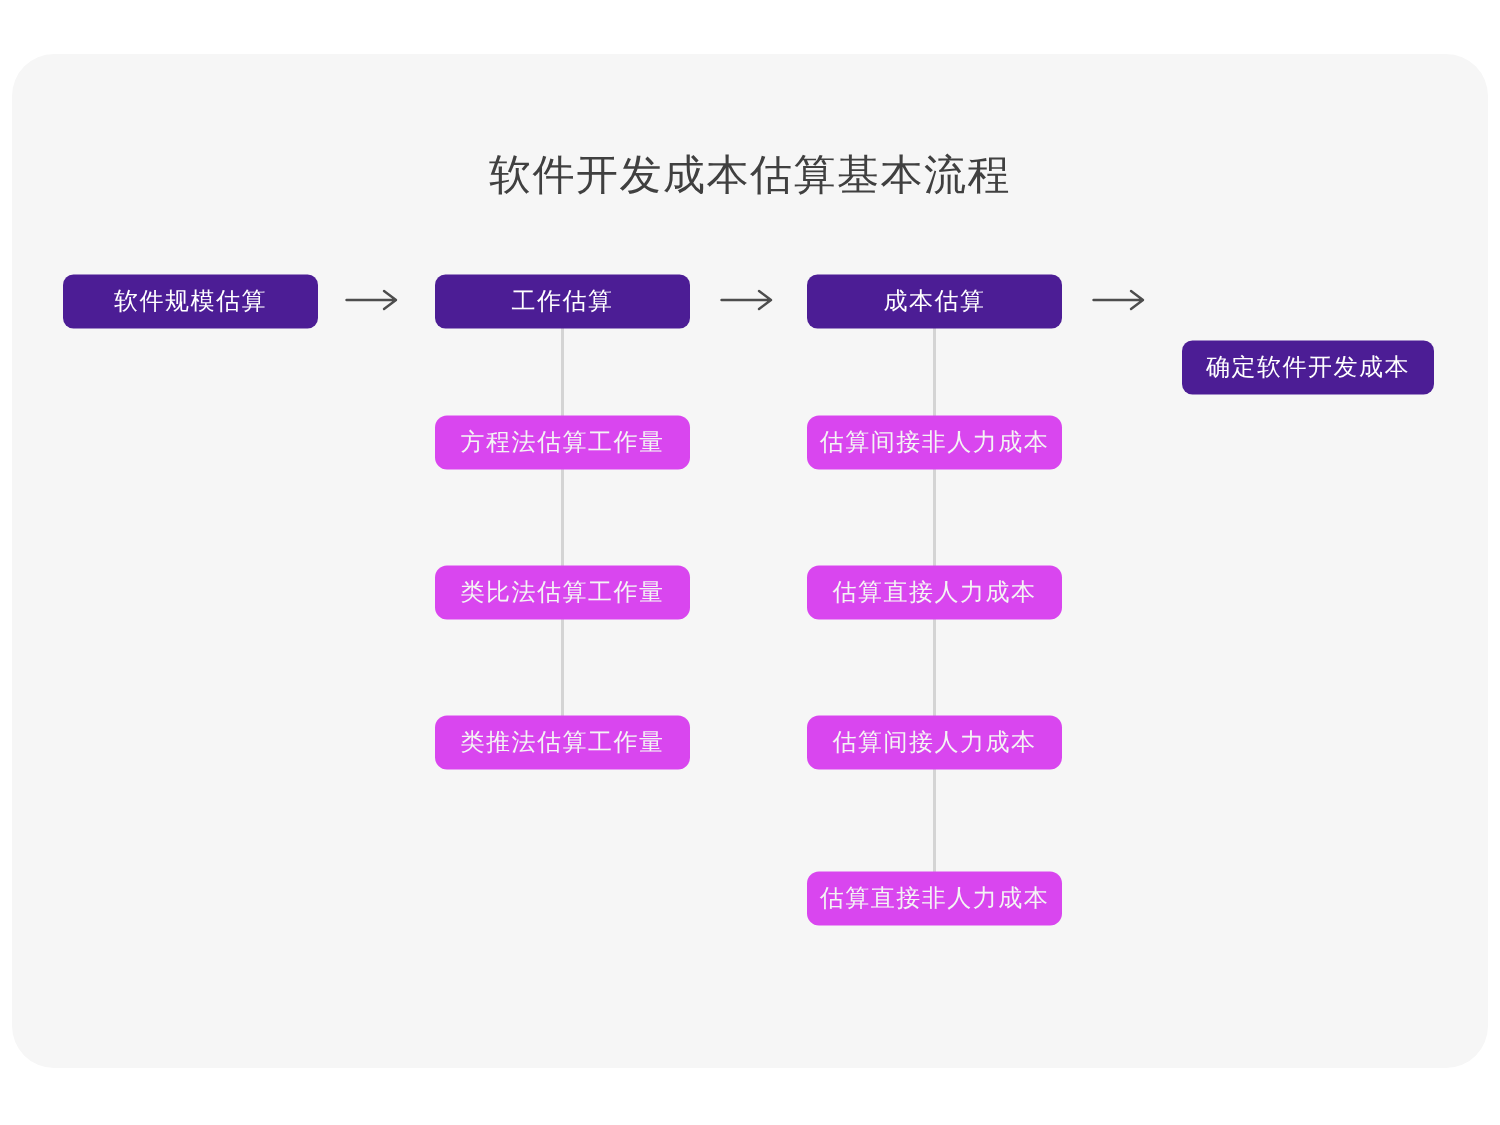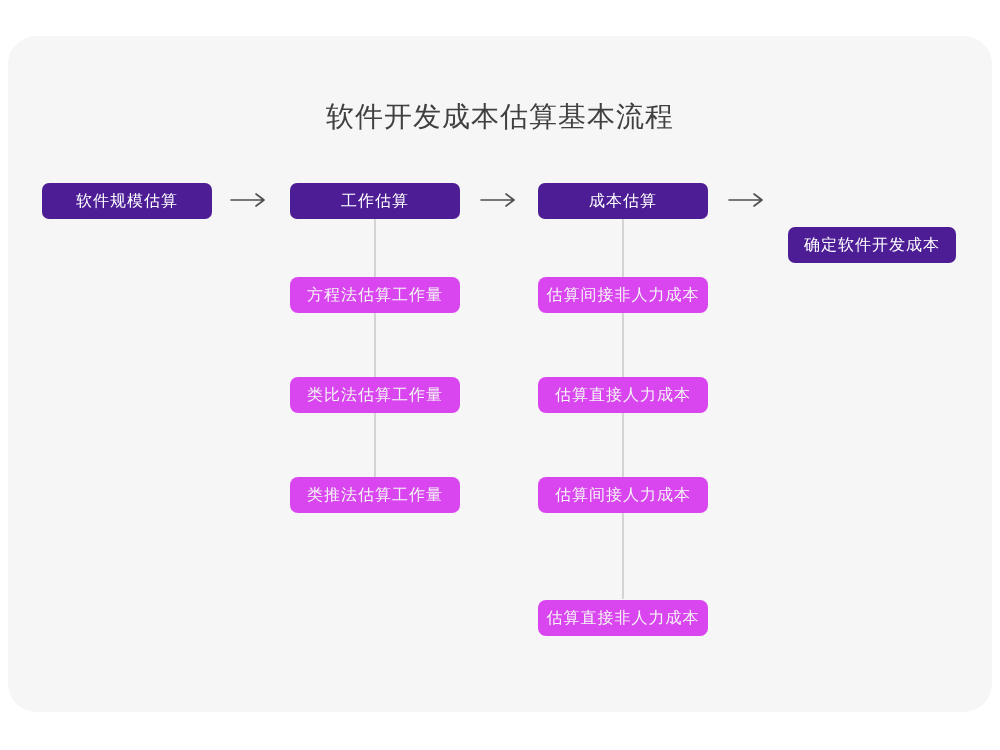--- a/index.html
+++ b/index.html
@@ -122,17 +122,17 @@
 
   <div class="gbox" style="left:538px;top:277px;">
     <span>估算间接非人力成本</span>
   </div>
   <div class="gbox" style="left:538px;top:377px;">
     <span>估算直接人力成本</span>
   </div>
   <div class="gbox" style="left:538px;top:477px;">
     <span>估算间接人力成本</span>
   </div>
-  <div class="gbox" style="left:538px;top:600px;text-align:center;">
+  <div class="gbox" style="left:538px;top:581px;text-align:center;">
     <span>估算直接非人力成本</span>
   </div>
 
 </div>
 
 </body></html>

